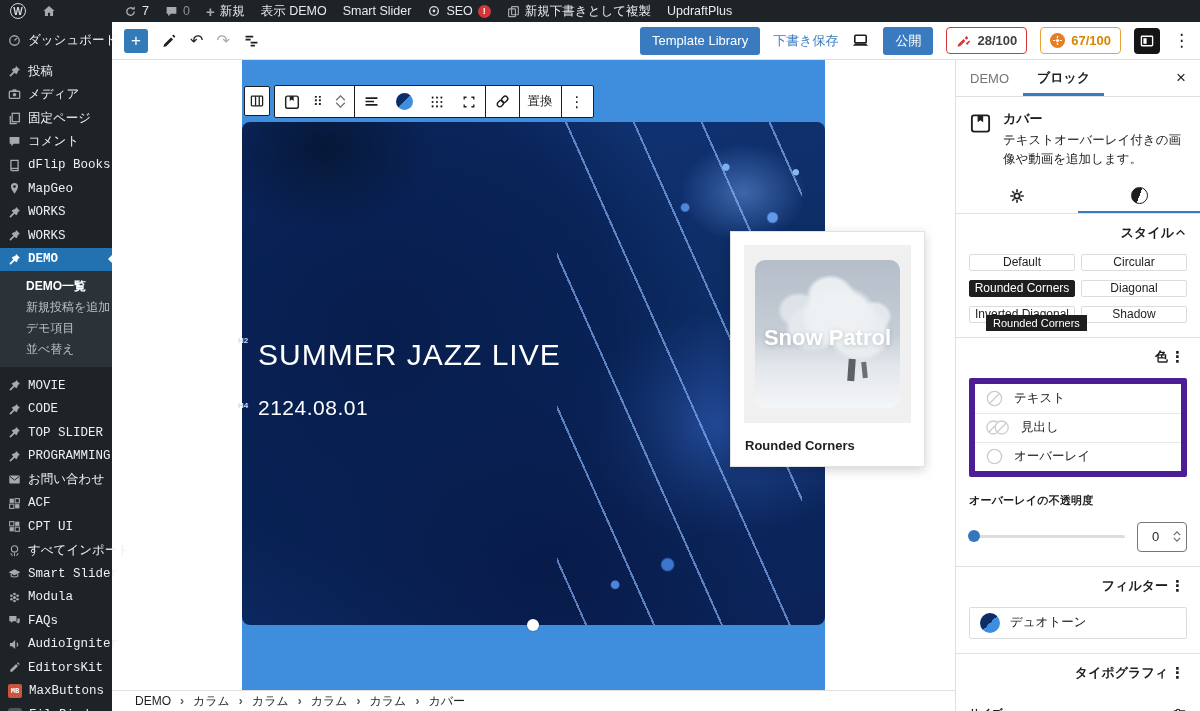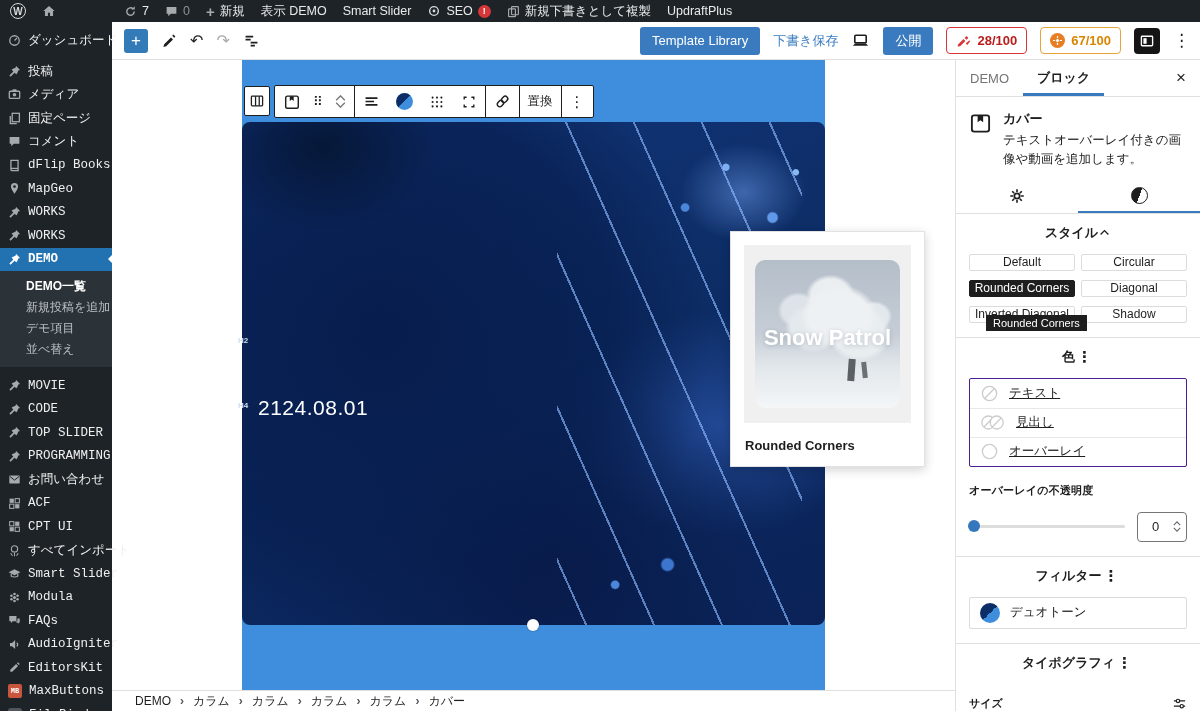--- a/index.html
+++ b/index.html
@@ -32,21 +32,21 @@
   
   #editor { position:absolute; left:112px; top:22px; right:0; bottom:0; display:flex; flex-direction:column; background:#fff; }
   #edheader { height:38px; flex:none; display:flex; align-items:center; border-bottom:1px solid #e0e0e0; padding:0 10px 0 12px; gap:13px; background:#fff; z-index:40; }
   .ins-btn { width:24px; height:24px; background:#337ab8; border-radius:3px; color:#fff; font-size:17px; display:flex; align-items:center; justify-content:center; cursor:pointer; }
   .hicon { color:#1e1e1e; font-size:16px; line-height:1; cursor:pointer; }
   .hicon.dis { color:#a7aaad; }
   .hspacer { flex:1; }
   .btn-blue { background:#3a7bbf; color:#fff; border-radius:3px; height:28px; padding:0 12px; display:flex; align-items:center; font-size:13px; cursor:pointer; white-space:nowrap; }
   .link-blue { color:#3a7bbf; font-size:13px; cursor:pointer; white-space:nowrap; }
   .pill { height:27px; border-radius:4px; display:flex; align-items:center; gap:6px; padding:0 9px; font-weight:700; font-size:13px; background:#fff; cursor:pointer; }
-  .pill.red { border:1px solid #d63638; color:#b91c1c; }
+  .pill.red { border:1px solid #d63638; color:#404040; }
   .pill.orange { border:1px solid #e8a33d; color:#d98500; }
   .orange-dot { width:15px; height:15px; border-radius:50%; background:#e87e23; color:#fff; display:flex; align-items:center; justify-content:center; }
   .black-toggle { width:26px; height:26px; background:#151515; border-radius:4px; display:flex; align-items:center; justify-content:center; cursor:pointer; }
 
   #edbody { flex:1; display:flex; min-height:0; }
   #canvascol { flex:1; display:flex; flex-direction:column; min-width:0; }
   #canvas { flex:1; position:relative; background:#fff; overflow:hidden; }
 
   
   #bcbar { height:21px; flex:none; border-top:1px solid #e0e0e0; display:flex; align-items:center; padding-left:23px; font-size:12px; color:#1e1e1e; background:#fff; }
@@ -112,28 +112,28 @@
   .tab-close { margin-left:auto; display:flex; align-items:center; padding:0 14px; font-size:17px; color:#1e1e1e; cursor:pointer; }
   .blockcard { display:flex; gap:11px; padding:13px 13px 10px; }
   .blockcard .bi { width:23px; height:23px; color:#1e1e1e; flex:none; margin-top:2px; }
   .bc-title { font-size:13px; font-weight:700; margin-bottom:3px; }
   .bc-desc { font-size:12.5px; line-height:1.5; color:#1e1e1e; }
   .subtabs { display:flex; border-bottom:1px solid #e0e0e0; height:35px; }
   .subtab { flex:1; display:flex; align-items:center; justify-content:center; cursor:pointer; }
   .subtab.active { box-shadow:inset 0 -2px 0 #3a7bbf; }
   .contrast-ic { width:17px; height:17px; border-radius:50%; border:1.5px solid #1e1e1e; background:linear-gradient(110deg,#1e1e1e 50%,#fff 50%); }
   .sec { padding:10px 13px 14px; position:relative; }
-  .sec-h { display:flex; align-items:center; justify-content:center; font-size:13px; font-weight:600; margin-bottom:12px; }
+  .sec-h { display:flex; align-items:center; justify-content:flex-end; font-size:13px; font-weight:600; margin-bottom:12px; }
   .kebab { color:#1e1e1e; font-size:15px; cursor:pointer; line-height:1; padding:0 2px; }
   .divline { height:1px; background:#e0e0e0; }
   .stylegrid { display:grid; grid-template-columns:1fr 1fr; gap:9px 6px; position:relative; }
   .stylebtn { height:17px; border:1px solid #dcdcde; border-radius:2px; background:#fff; font-size:12px; color:#1e1e1e; display:flex; align-items:center; justify-content:center; cursor:pointer; white-space:nowrap; overflow:hidden; font-family:inherit; }
   .stylebtn.sel { background:#1e1e1e; border-color:#1e1e1e; color:#fff; }
   .tooltip { position:absolute; left:17px; top:61px; background:#1e1e1e; color:#fff; font-size:11px; padding:2px 7px; white-space:nowrap; z-index:5; }
-  .colorlist { border:1px solid #4c1d95; border-radius:2px;text-decoration:underline; }
+  .colorlist { border:6px solid #4c1d95; border-radius:2px; }
   .crow { height:29px; display:flex; align-items:center; gap:10px; padding:0 10px; cursor:pointer; }
   .crow + .crow { border-top:1px solid #e8e8e8; }
   .crow .ci { color:#949494; flex:none; }
   .crow span { font-size:12.5px; }
   .oplabel { font-size:11px; font-weight:700; margin:16px 0 14px; letter-spacing:.2px; }
   .oprow { display:flex; align-items:center; gap:12px; }
   .track { flex:1; height:3px; background:#ddd; border-radius:2px; position:relative; cursor:pointer; }
   .knob { position:absolute; left:-1px; top:-5px; width:12px; height:12px; border-radius:50%; background:#3577bd; }
   .numbox { width:50px; height:30px; border:1px solid #757575; border-radius:4px; display:flex; align-items:center; padding:0 5px 0 0; }
   .numbox .nv { flex:1; text-align:center; font-size:13px; }
@@ -438,20 +438,21 @@
   </div>
 
   <div id="edbody">
 
     <div id="canvascol">
       <div id="canvas">
         <div class="blue-block"></div>
         <div class="cover"></div>
 
         <span class="hmark" style="left:126px;top:276px">H2</span>
+        <div class="cov-heading">SUMMER JAZZ LIVE</div>
         <span class="hmark" style="left:126px;top:341px">H4</span>
         <div class="cov-date">2124.08.01</div>
         <div class="resize-dot"></div>
 
         <div class="btb-parent">
           <svg width="16" height="16" viewBox="0 0 20 20">
               <rect x="3" y="4" width="14" height="12" rx="1" fill="none" stroke="#1e1e1e" stroke-width="1.6"></rect>
               <path d="M8.2 4v12M12.8 4v12" stroke="#1e1e1e" stroke-width="1.6"></path>
             </svg>
         </div>

